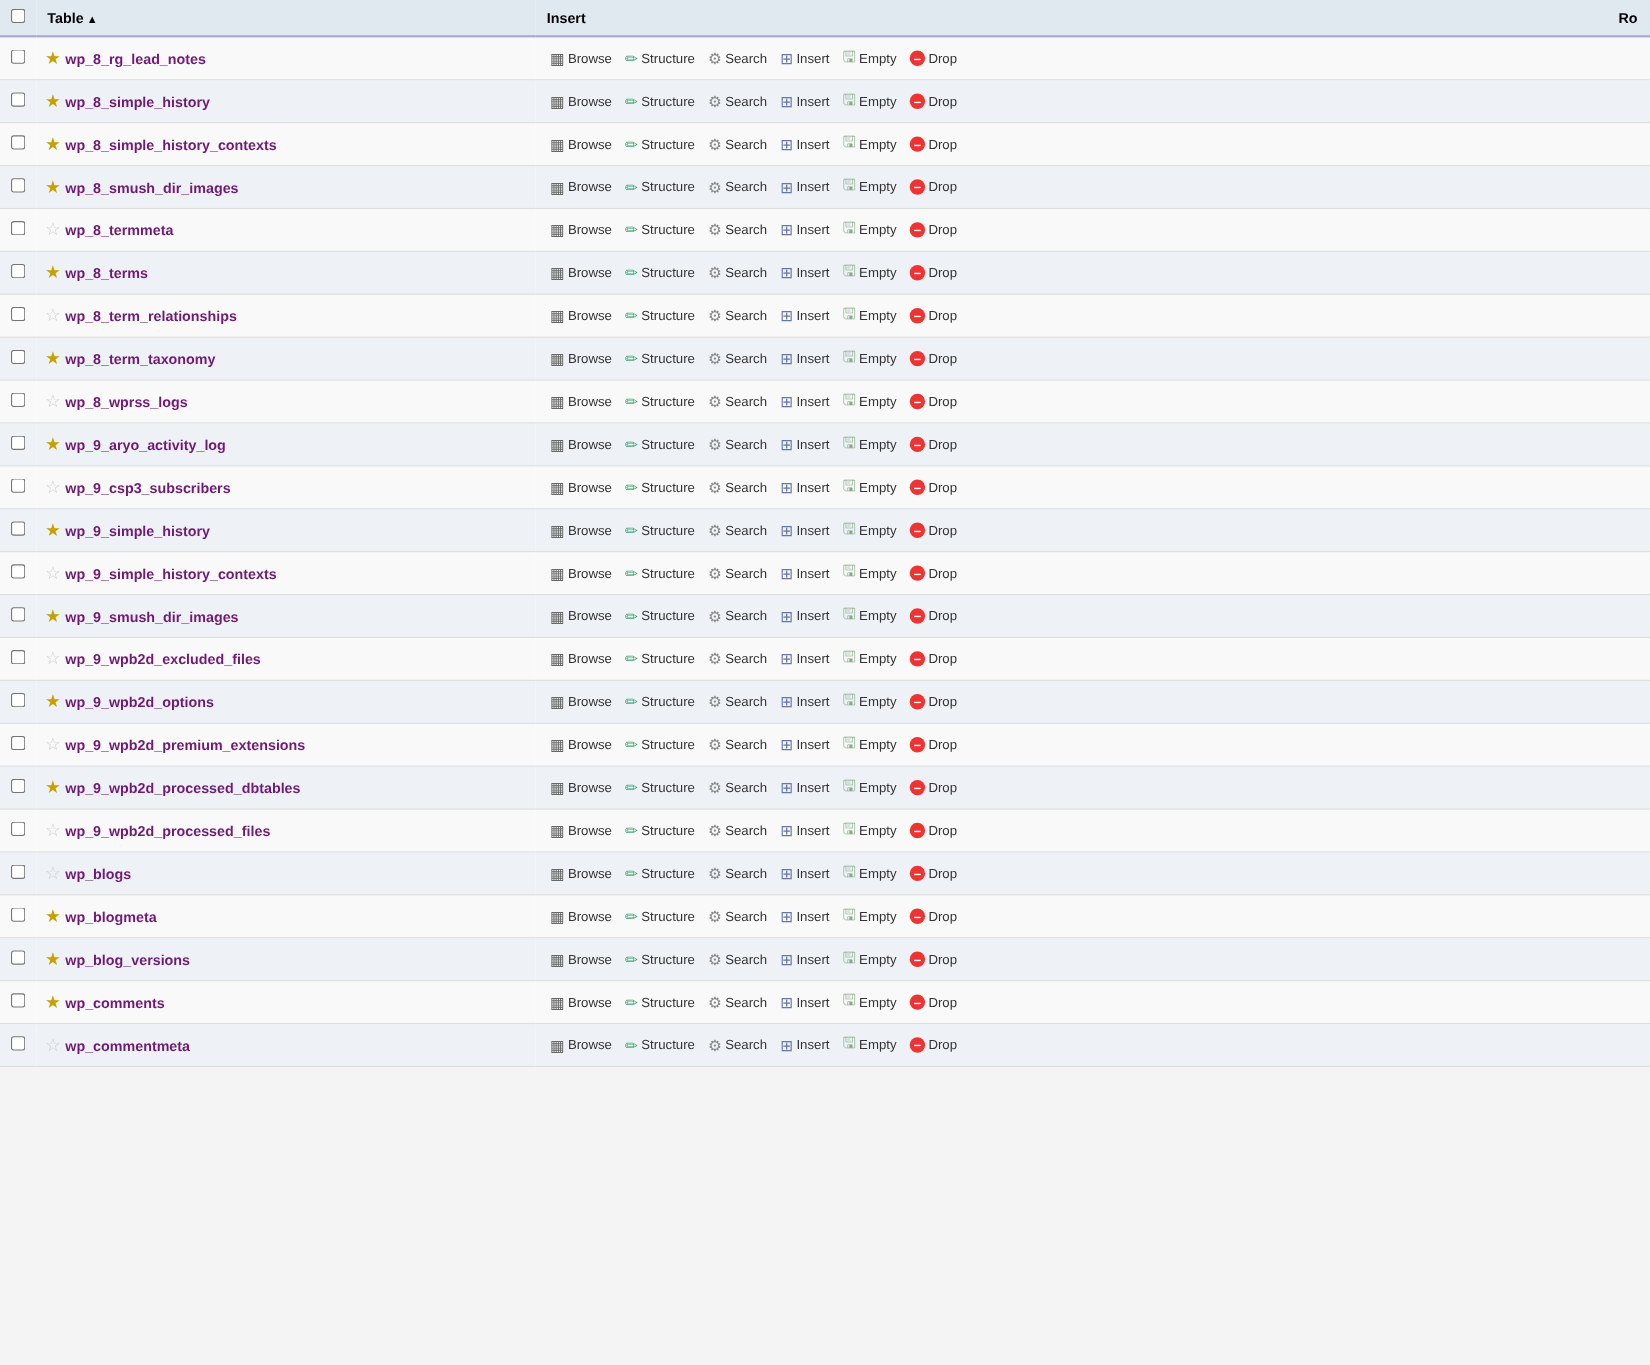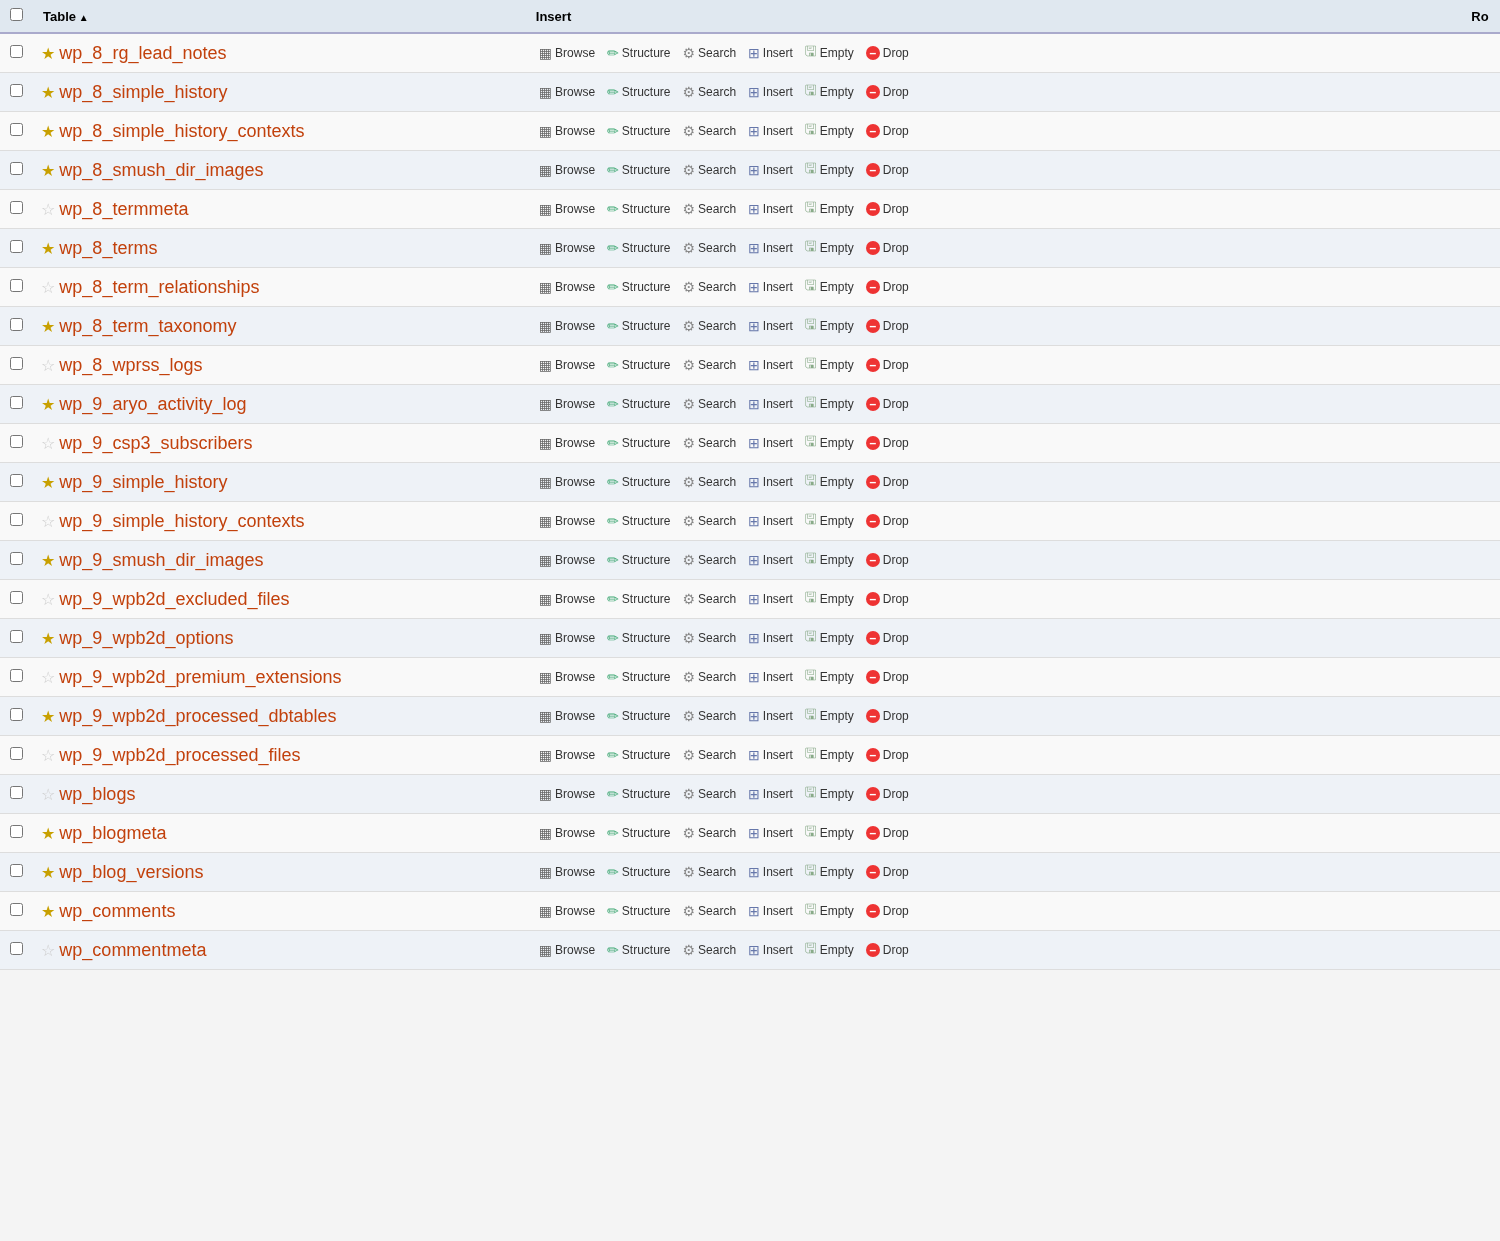--- a/index.html
+++ b/index.html
@@ -52,23 +52,23 @@
       min-width: 280px;
     }
     .col-action {
       min-width: 600px;
     }
     .col-ro {
       width: 40px;
       text-align: center;
     }
     .table-name {
-      font-weight: normal;
-      color: #c2410c;
-      font-size: 18px;
+      font-weight: bold;
+      color: #701a75;
+      font-size: 13px;
     }
     .action-cell {
       display: flex;
       align-items: center;
       gap: 2px;
       flex-wrap: nowrap;
     }
     .action-btn {
       display: inline-flex;
       align-items: center;

